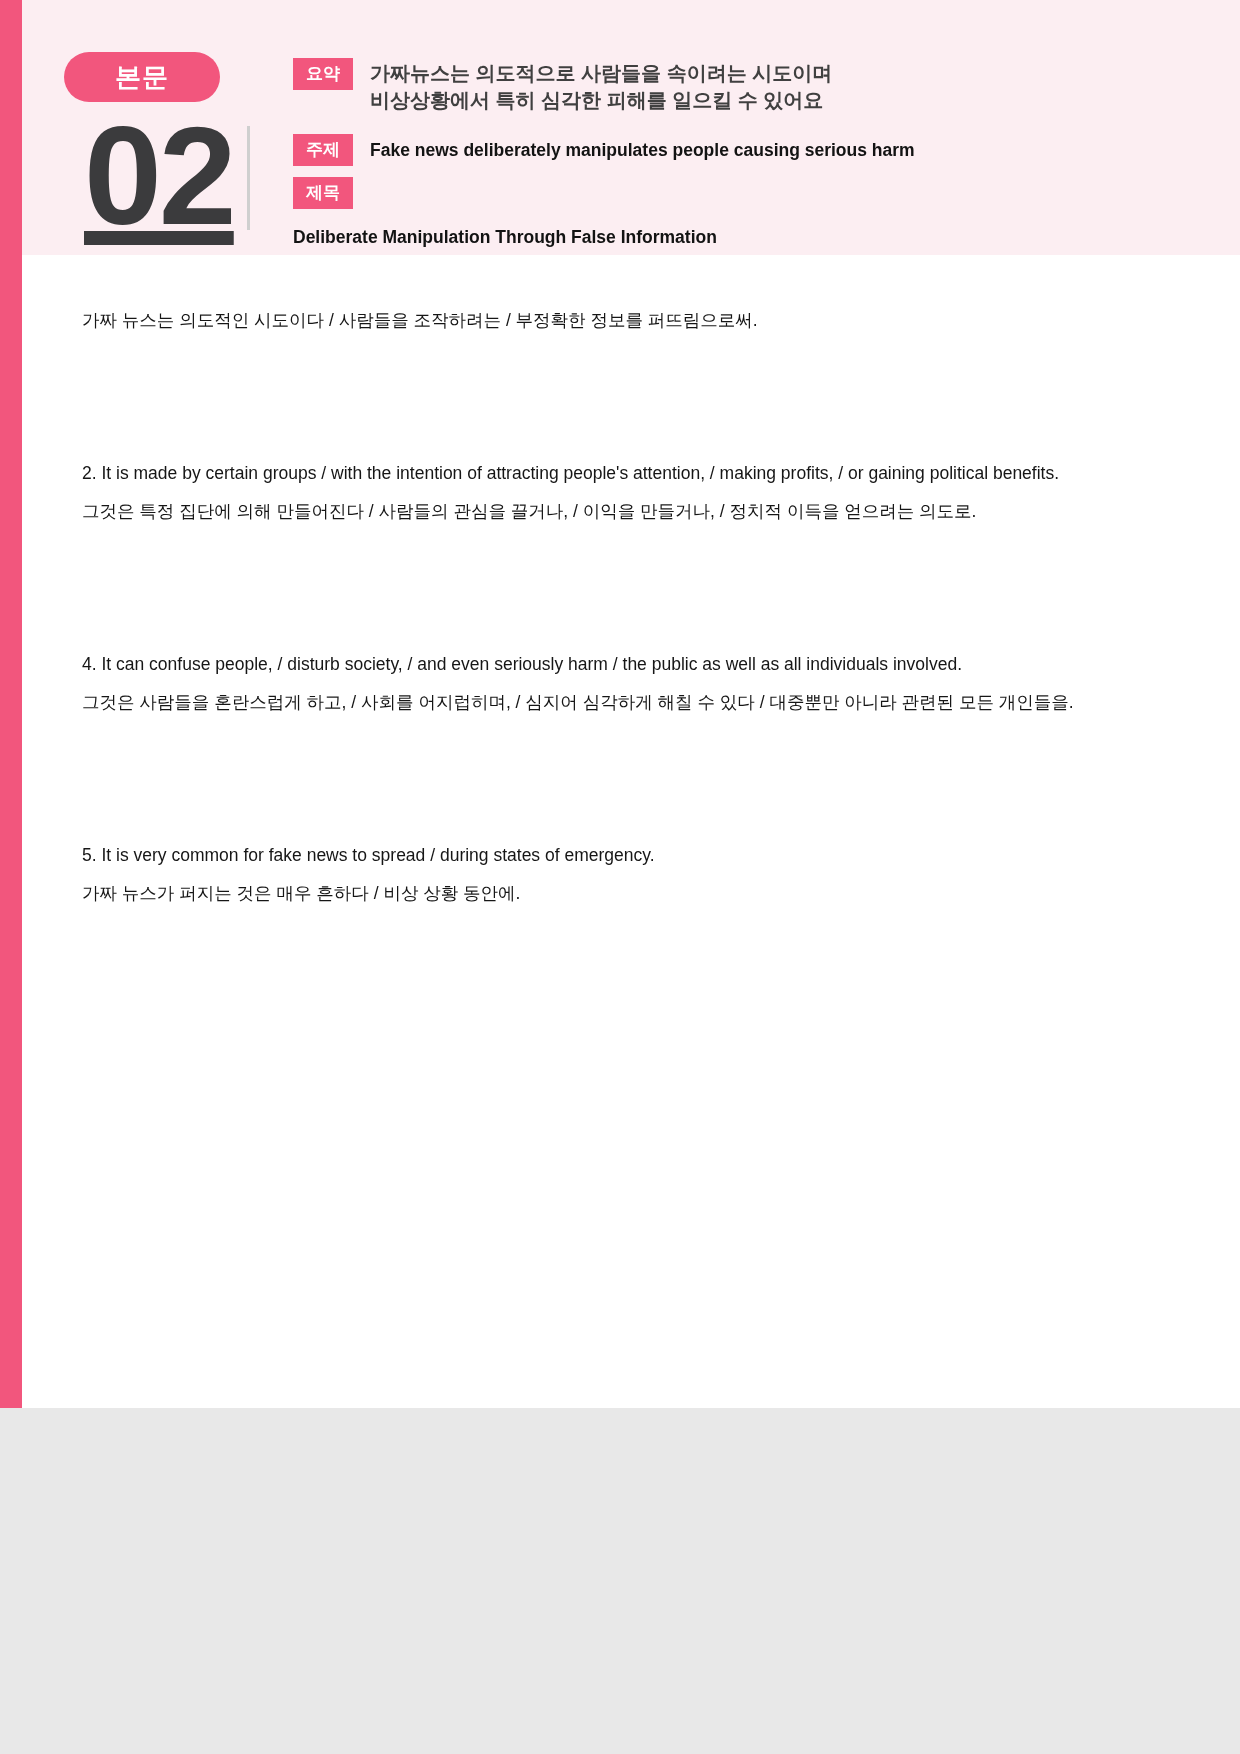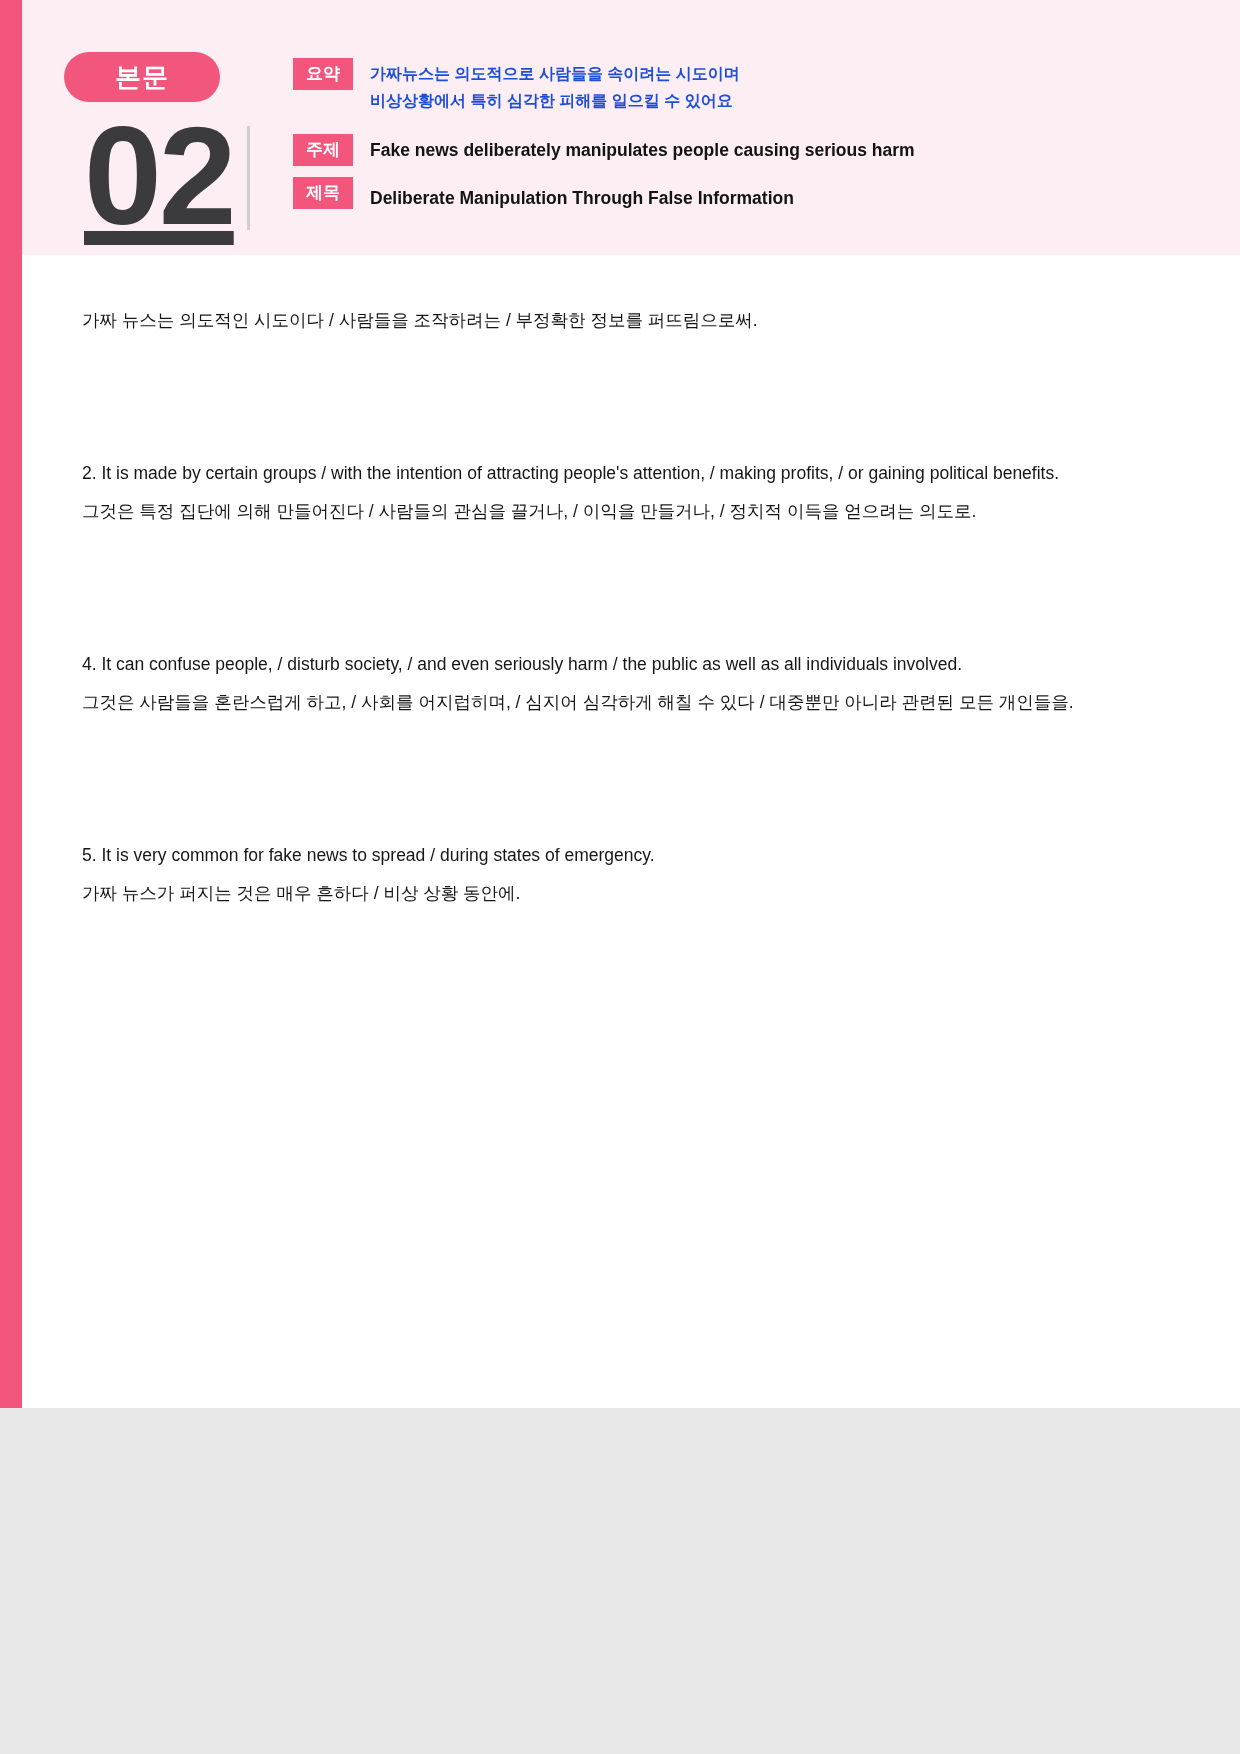--- a/index.html
+++ b/index.html
@@ -48,25 +48,25 @@
     position:absolute;left:293px;display:flex;gap:17px;align-items:flex-start;
   }
   .badge{
     flex:0 0 auto;display:inline-block;
     background:var(--accent);color:#fff;
     font-size:17px;font-weight:bold;line-height:22px;
     padding:5px 13px;border-radius:0;
   }
   .hrow-summary{top:58px;}
   .summary-text{
-    font-size:16px;font-weight:bold;color:#1d4ed8;line-height:27px;
+    font-size:20px;font-weight:bold;color:#404040;line-height:27px;
     padding-top:2px;letter-spacing:0px;
   }
   .hrow-topic{top:134px;align-items:center;}
-  .hrow-title{top:177px;align-items:flex-end;}
+  .hrow-title{top:177px;align-items:flex-start;flex-direction:column;}
   .hrow-single-text{
     font-size:17.5px;font-weight:600;color:#131313;line-height:22px;
   }
   
   .body{
     position:absolute;left:82px;top:301px;width:1051px;
   }
   .sentence{margin:0 0 115px 0;}
   .sentence p{
     margin:0;font-size:17.5px;line-height:38px;color:#161616;font-weight:500;

